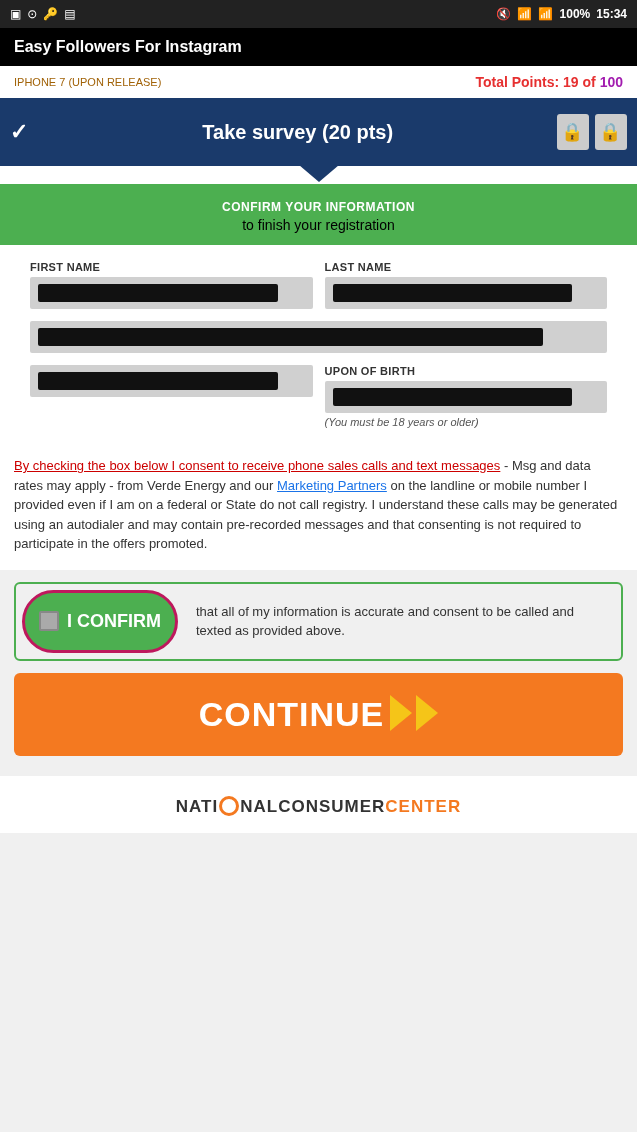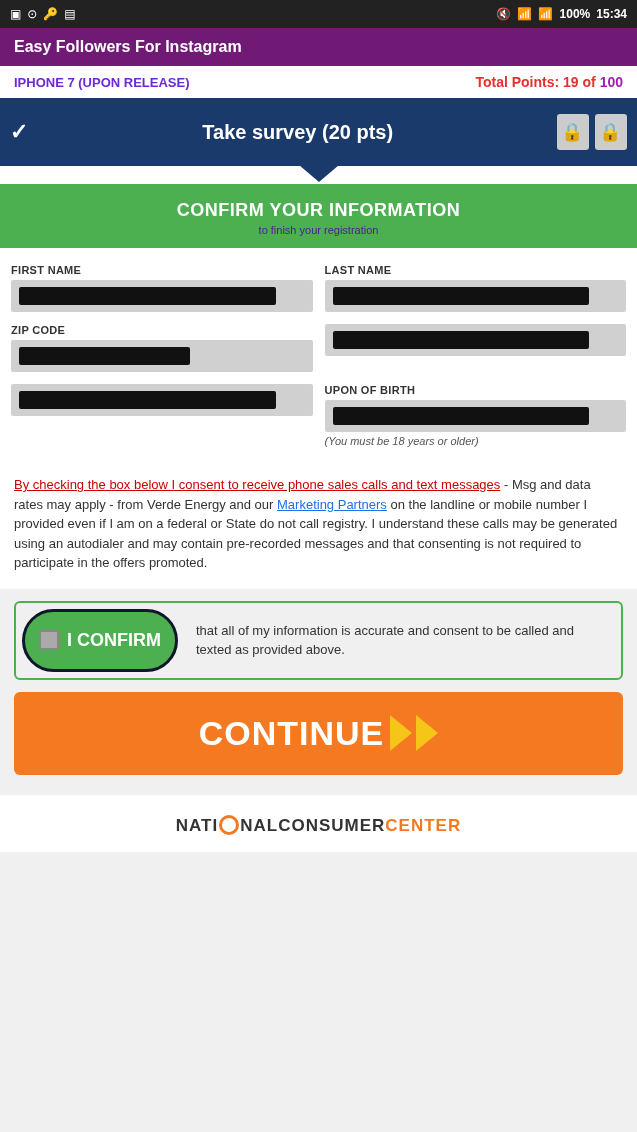--- a/index.html
+++ b/index.html
@@ -21,39 +21,39 @@
       align-items: center;
       padding: 4px 10px;
       font-size: 12px;
       height: 28px;
     }
     .status-left { display: flex; gap: 6px; align-items: center; }
     .status-right { display: flex; gap: 6px; align-items: center; font-weight: bold; }
 
     
     .app-bar {
-      background: #701a75;
+      background: #000000;
       color: white;
       padding: 10px 14px;
       font-size: 16px;
       font-weight: bold;
     }
 
     
     .points-bar {
       background: white;
       padding: 8px 14px;
       display: flex;
       justify-content: space-between;
       align-items: center;
     }
     .points-bar .promo-title {
-      color: #6d28d9;
-      font-weight: bold;
-      font-size: 13px;
+      color: #a16207;
+      font-weight: normal;
+      font-size: 11px;
     }
     .points-bar .points-text {
       color: #555;
       font-size: 14px;
     }
     .points-bar .points-text span {
       color: #e63030;
       font-weight: bold;
     }
 
@@ -111,34 +111,34 @@
 
     
     .confirm-header {
       background: #4caf50;
       text-align: center;
       padding: 16px 14px 12px;
       margin-top: 0px;
     }
     .confirm-header .title {
       color: white;
-      font-size: 18px;
+      font-size: 12px;
       font-weight: bold;
       letter-spacing: 0.5px;
     }
     .confirm-header .subtitle {
-      color: #4c1d95;
-      font-size: 11px;
+      color: #000000;
+      font-size: 14px;
       margin-top: 3px;
     }
 
     
     .form-section {
       background: white;
-      padding: 16px 11px;
+      padding: 16px 30px;
     }
     .form-row {
       display: flex;
       gap: 12px;
       margin-bottom: 12px;
     }
     .form-group {
       flex: 1;
       display: flex;
       flex-direction: column;
@@ -205,21 +205,21 @@
       background: #4caf50;
       color: white;
       font-size: 18px;
       font-weight: bold;
       padding: 18px 14px;
       display: flex;
       align-items: center;
       gap: 8px;
       white-space: nowrap;
       cursor: pointer;
-      border: 3px solid #0f172a;
+      border: 3px solid #be185d;
       border-radius: 50px;
       margin: 6px;
       position: relative;
     }
     .confirm-checkbox {
       width: 20px;
       height: 20px;
       background: #aaa;
       border: 2px solid #888;
       border-radius: 2px;
@@ -232,21 +232,20 @@
       line-height: 1.5;
       flex: 1;
     }
 
     
     .continue-btn {
       background: #f47920;
       margin: 4px 14px 14px;
       border-radius: 6px;
       display: flex;
-      align-items: center;
       justify-content: center;
       padding: 22px 10px;
       cursor: pointer;
     }
     .continue-text {
       color: white;
       font-size: 34px;
       font-weight: bold;
       letter-spacing: 1px;
       margin-right: 10px;
@@ -352,26 +351,20 @@
     <div class="form-group">
       <label class="form-label">LAST NAME</label>
       <div class="input-wrapper">
         <span class="redacted"></span>
       </div>
     </div>
   </div>
 
   <div class="form-row">
     <div class="form-group">
-      <label class="form-label">ZIP CODE</label>
-      <div class="input-wrapper">
-        <span class="redacted" style="width:60%;"></span>
-      </div>
-    </div>
-    <div class="form-group">
       <div class="input-wrapper">
         <span class="redacted"></span>
       </div>
     </div>
   </div>
 
   <div class="form-row">
     <div class="form-group">
       <div class="input-wrapper">
         <span class="redacted"></span>

